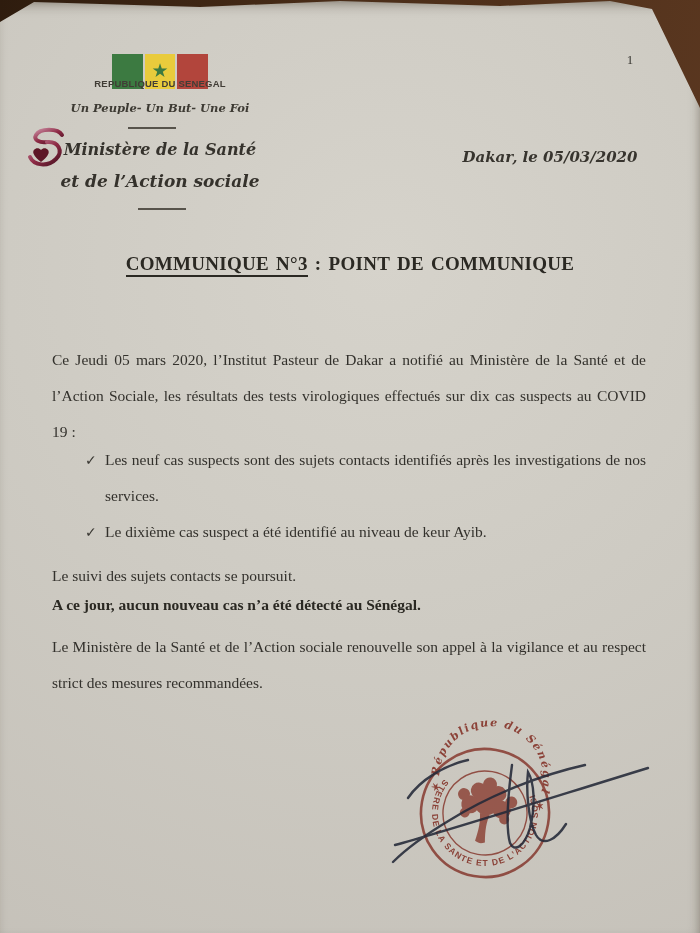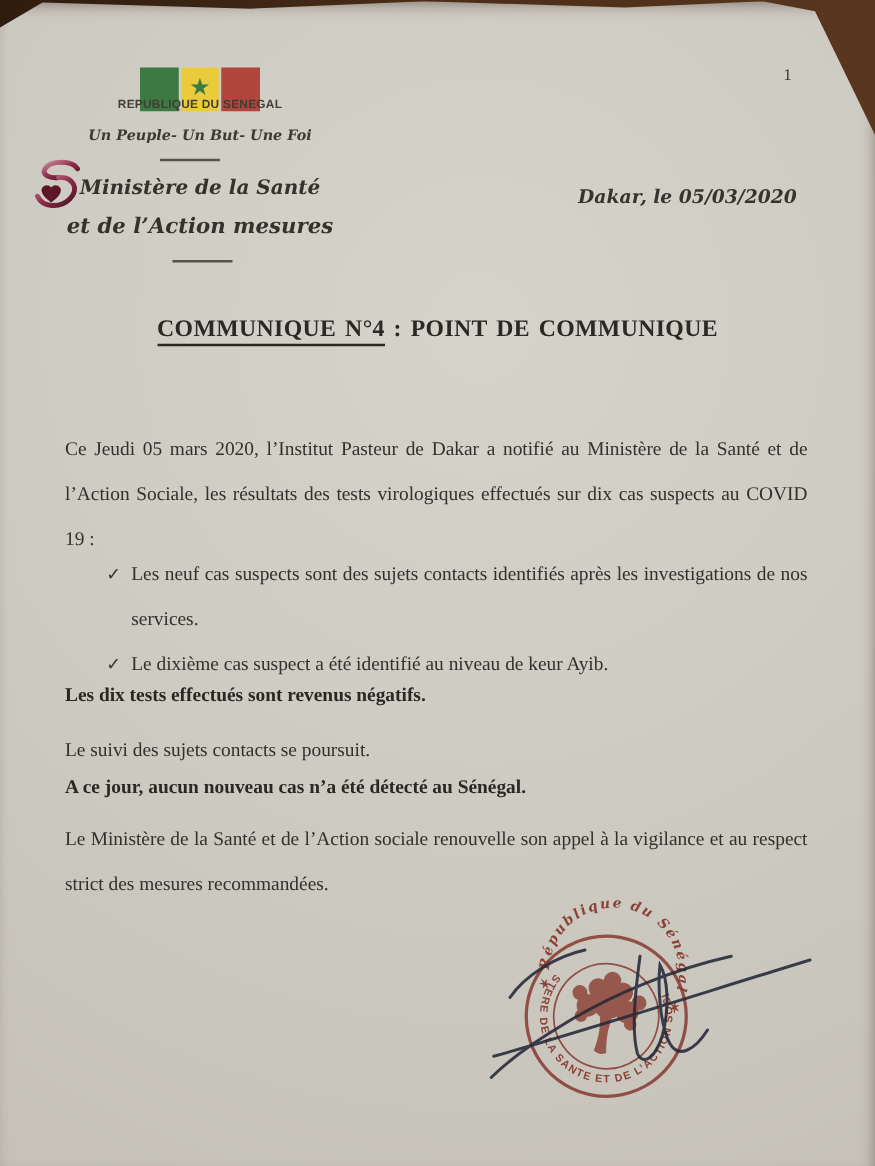--- a/index.html
+++ b/index.html
@@ -90,43 +90,42 @@
       </linearGradient>
     </defs>
     <path d="M36,9 C32,2 14,2 10,9 C7,14 14,17 21,16" fill="none" stroke="url(#lg1)" stroke-width="4" stroke-linecap="round"></path>
     <path d="M21,16 C32,15 38,25 30,33 C22,41 8,40 4,31" fill="none" stroke="url(#lg1)" stroke-width="4" stroke-linecap="round"></path>
     <path d="M15,24 c-3,-4 -9,-1 -7.5,3.5 c1.2,3.8 4.8,6 7.5,8.5 c2.7,-2.5 6.3,-4.7 7.5,-8.5 c1.5,-4.5 -4.5,-7.5 -7.5,-3.5 z" fill="#5d1626"></path>
   </svg>
 
   <div class="abs rule rule-top"></div>
   <div class="abs ministry">
     <div class="l1">Ministère de la Santé</div>
-    <div class="l2">et de l’Action mesures</div>
+    <div class="l2">et de l’Action sociale</div>
   </div>
   <div class="abs rule rule-bottom"></div>
 
   <div class="abs dateline">Dakar, le 05/03/2020</div>
 
   <div class="abs title">
-    <span class="u">COMMUNIQUE N°4</span><span> : POINT DE COMMUNIQUE</span>
+    <span class="u">COMMUNIQUE N°3</span><span> : POINT DE COMMUNIQUE</span>
   </div>
 
   <div class="abs bodytext">
     <p>Ce Jeudi 05 mars 2020, l’Institut Pasteur de Dakar a notifié au Ministère de la Santé et de l’Action Sociale, les résultats des tests virologiques effectués sur dix cas suspects au COVID 19 :</p>
     <ul class="bullets">
       <li>
         <span class="check">✓</span>
         <span>Les neuf cas suspects sont des sujets contacts identifiés après les investigations de nos services.</span>
       </li>
       <li>
         <span class="check">✓</span>
         <span>Le dixième cas suspect a été identifié au niveau de keur Ayib.</span>
       </li>
     </ul>
-    <p class="m-bold1">Les dix tests effectués sont revenus négatifs.</p>
     <p class="m-suivi">Le suivi des sujets contacts se poursuit.</p>
     <p class="m-bold2">A ce jour, aucun nouveau cas n’a été détecté au Sénégal.</p>
     <p class="m-last">Le Ministère de la Santé et de l’Action sociale renouvelle son appel à la vigilance et au respect strict des mesures recommandées.</p>
   </div>
 
   <svg class="abs stampwrap" viewBox="0 0 190 190">
     <g stroke="#a8453a" fill="none" opacity="0.9">
       <circle cx="95" cy="95" r="64" stroke-width="2.6"></circle>
       <circle cx="95" cy="95" r="42" stroke-width="1.4"></circle>
     </g>

